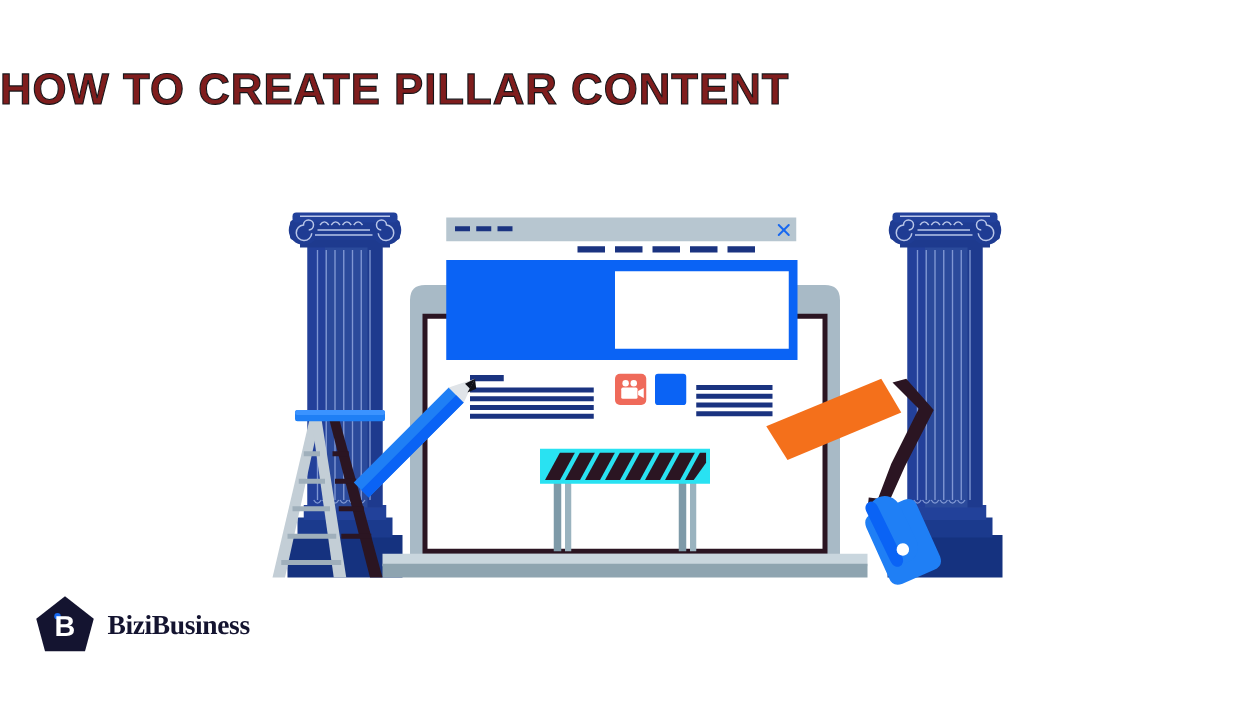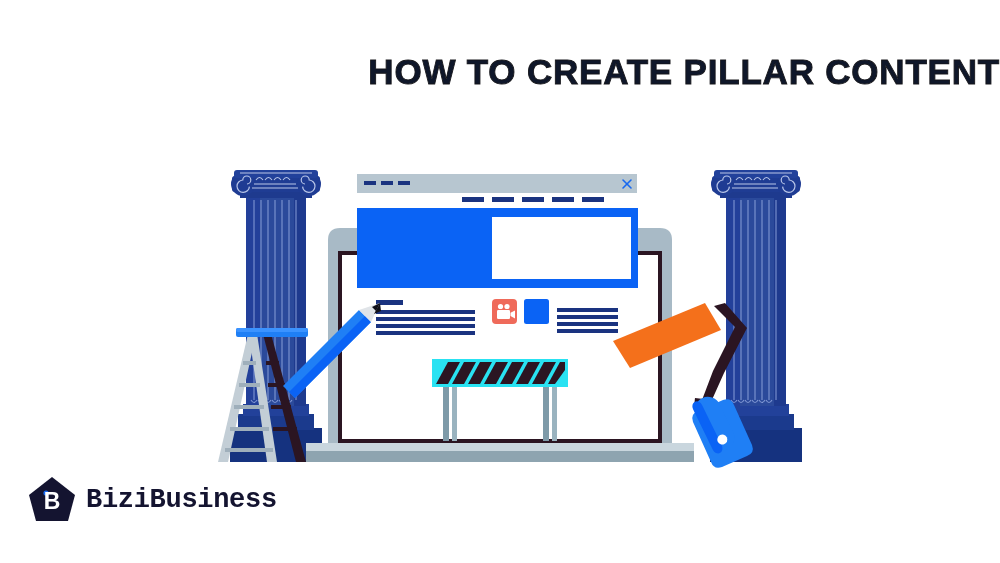--- a/index.html
+++ b/index.html
@@ -12,48 +12,48 @@
   #stage{
     position:relative;
     width:1000px; height:563px;
     background:#ffffff;
   }
 
   
   #page-title{
     position:absolute;
     left:0; top:52px; width:1000px;
-    text-align:right;
+    text-align:left;
     font-family:"Liberation Sans", sans-serif;
     font-weight:700;
     font-size:35px;
     letter-spacing:0.8px;
-    color:#0f172a;
+    color:#7f1d1d;
     -webkit-text-stroke:0.9px #16161a;
     white-space:nowrap;
   }
 
   
   #illustration{
     position:absolute;
     left:0; top:0; width:1000px; height:563px;
   }
   #illustration svg{ display:block; }
 
   
   #logo{
     position:absolute;
     left:28px; top:476px;
     display:flex; align-items:center; gap:10px;
   }
   #logo .mark{ width:48px; height:48px; position:relative; }
   #logo .wordmark{
-    font-family:Liberation Mono, monospace;
+    font-family:Liberation Serif, serif;
     font-weight:700;
-    font-size:27px;
+    font-size:22px;
     letter-spacing:-0.3px;
     color:#141430;
     line-height:1;
     text-align:center;
   }
 </style>
 </head>
 <body>
 
 <div id="stage">

